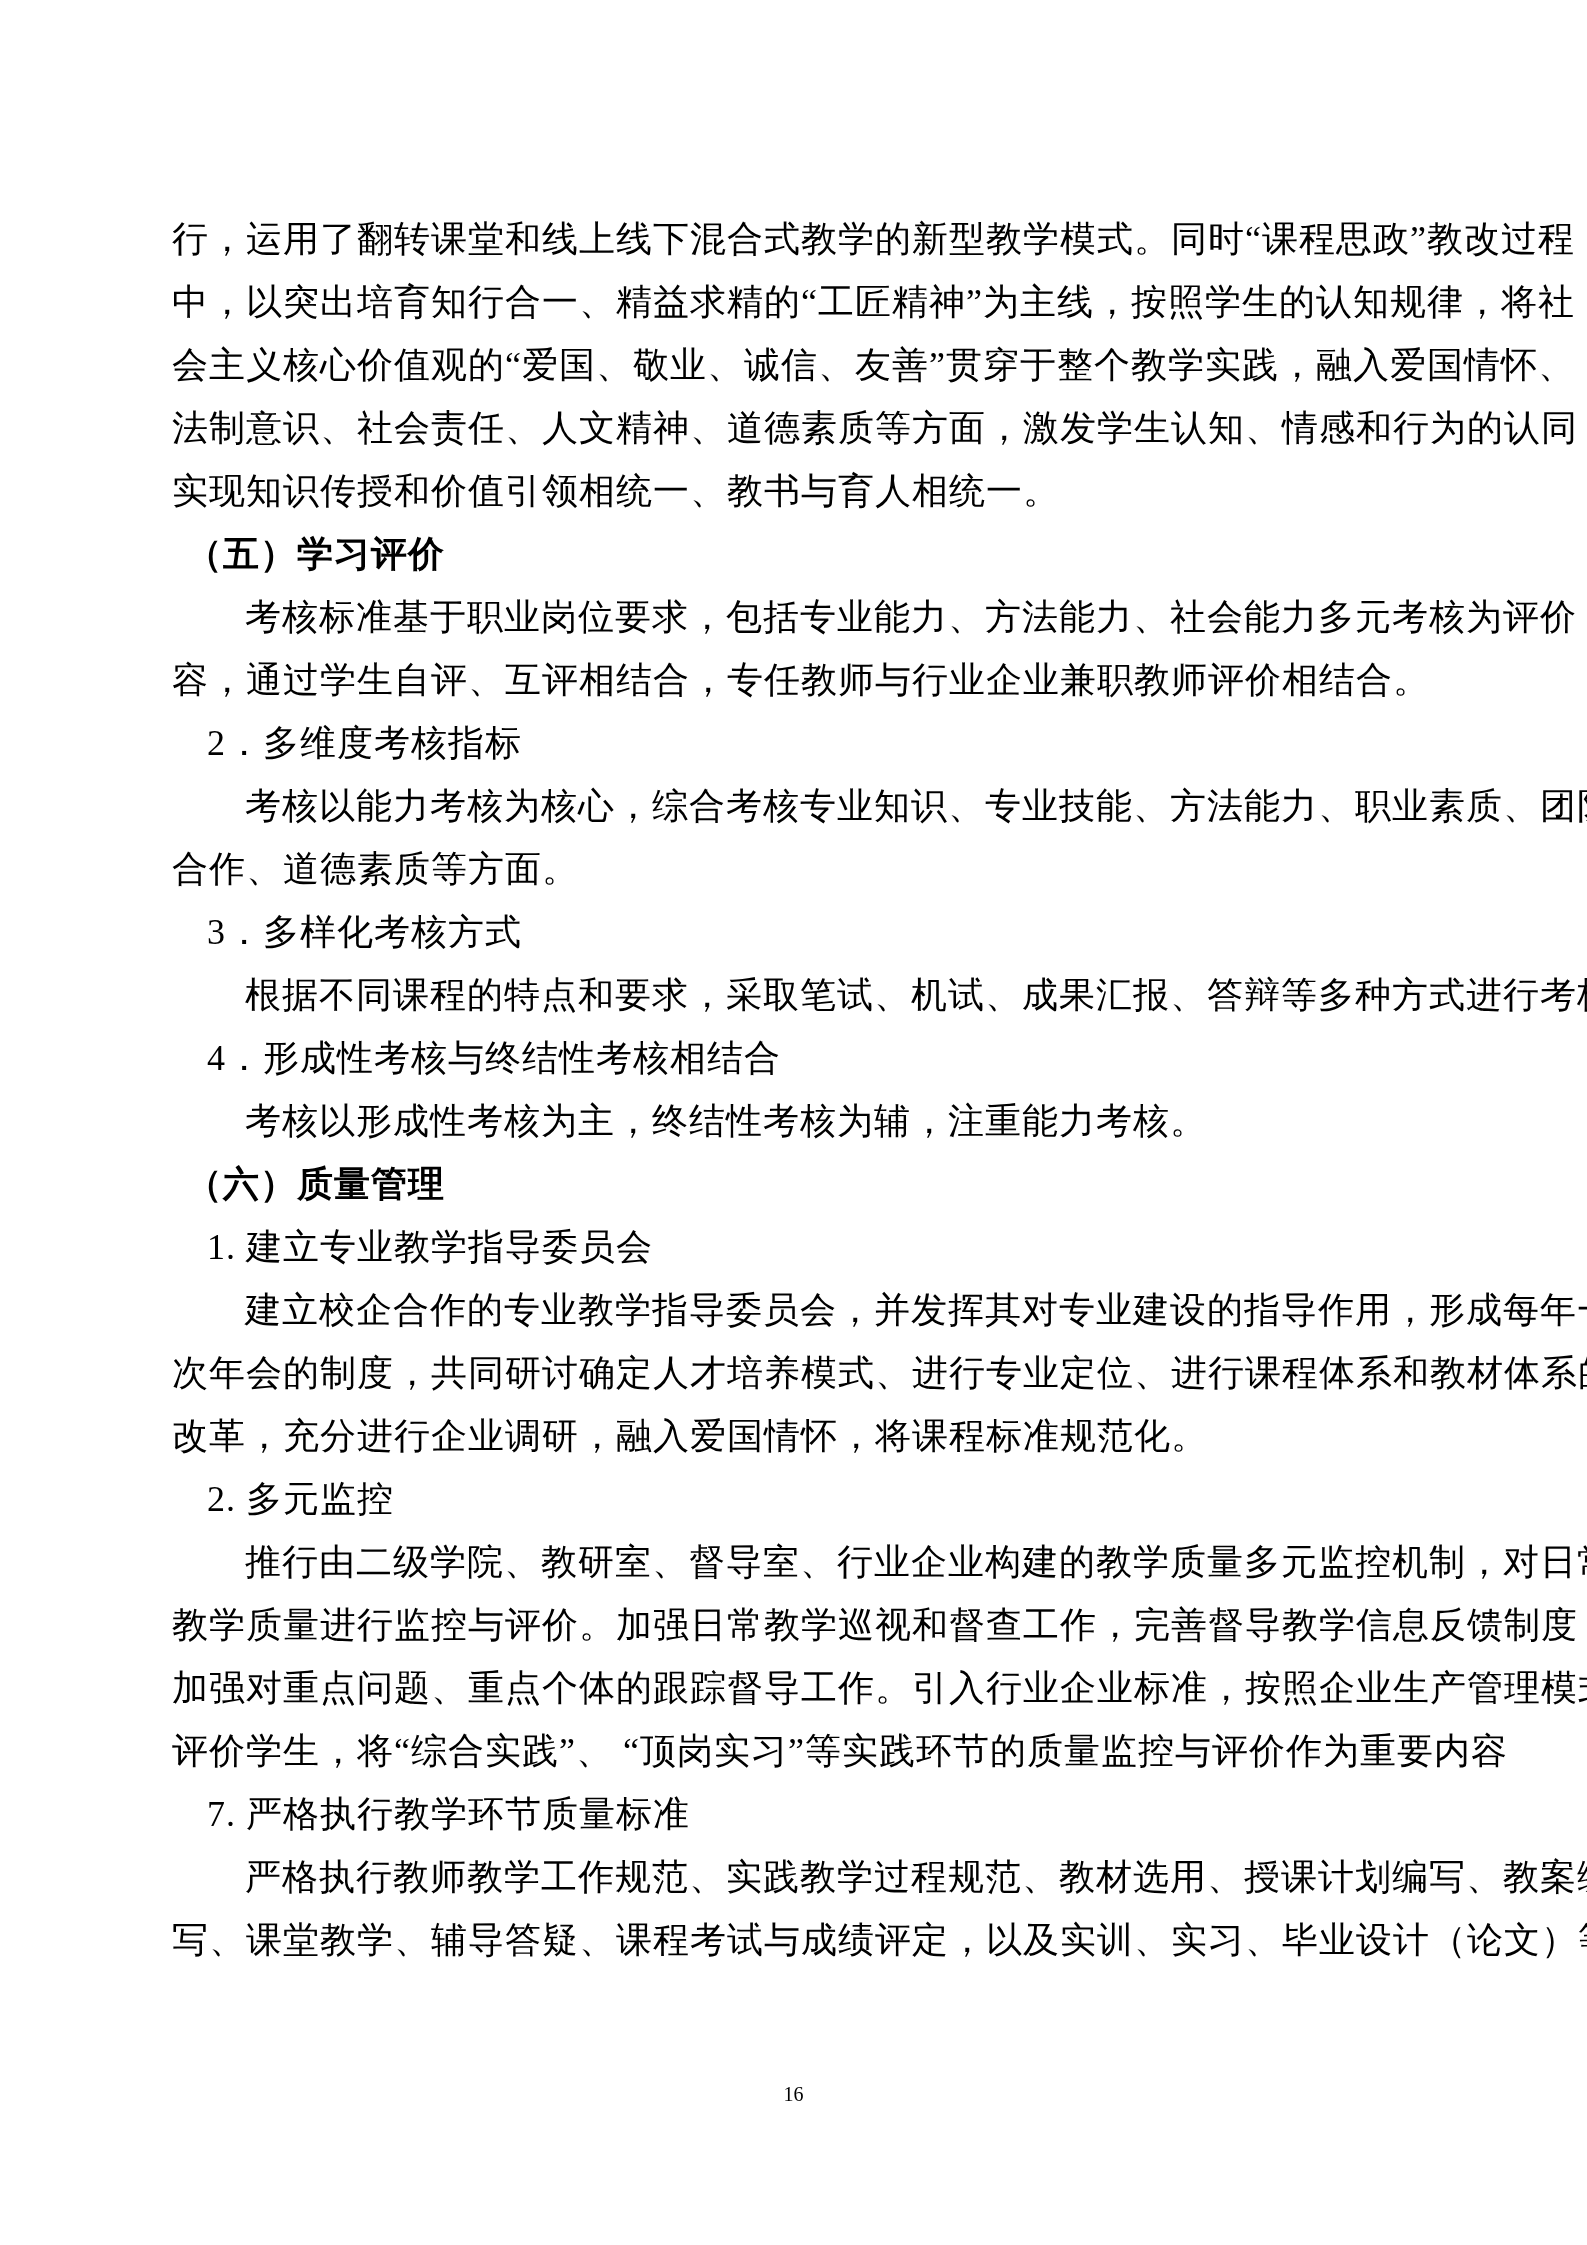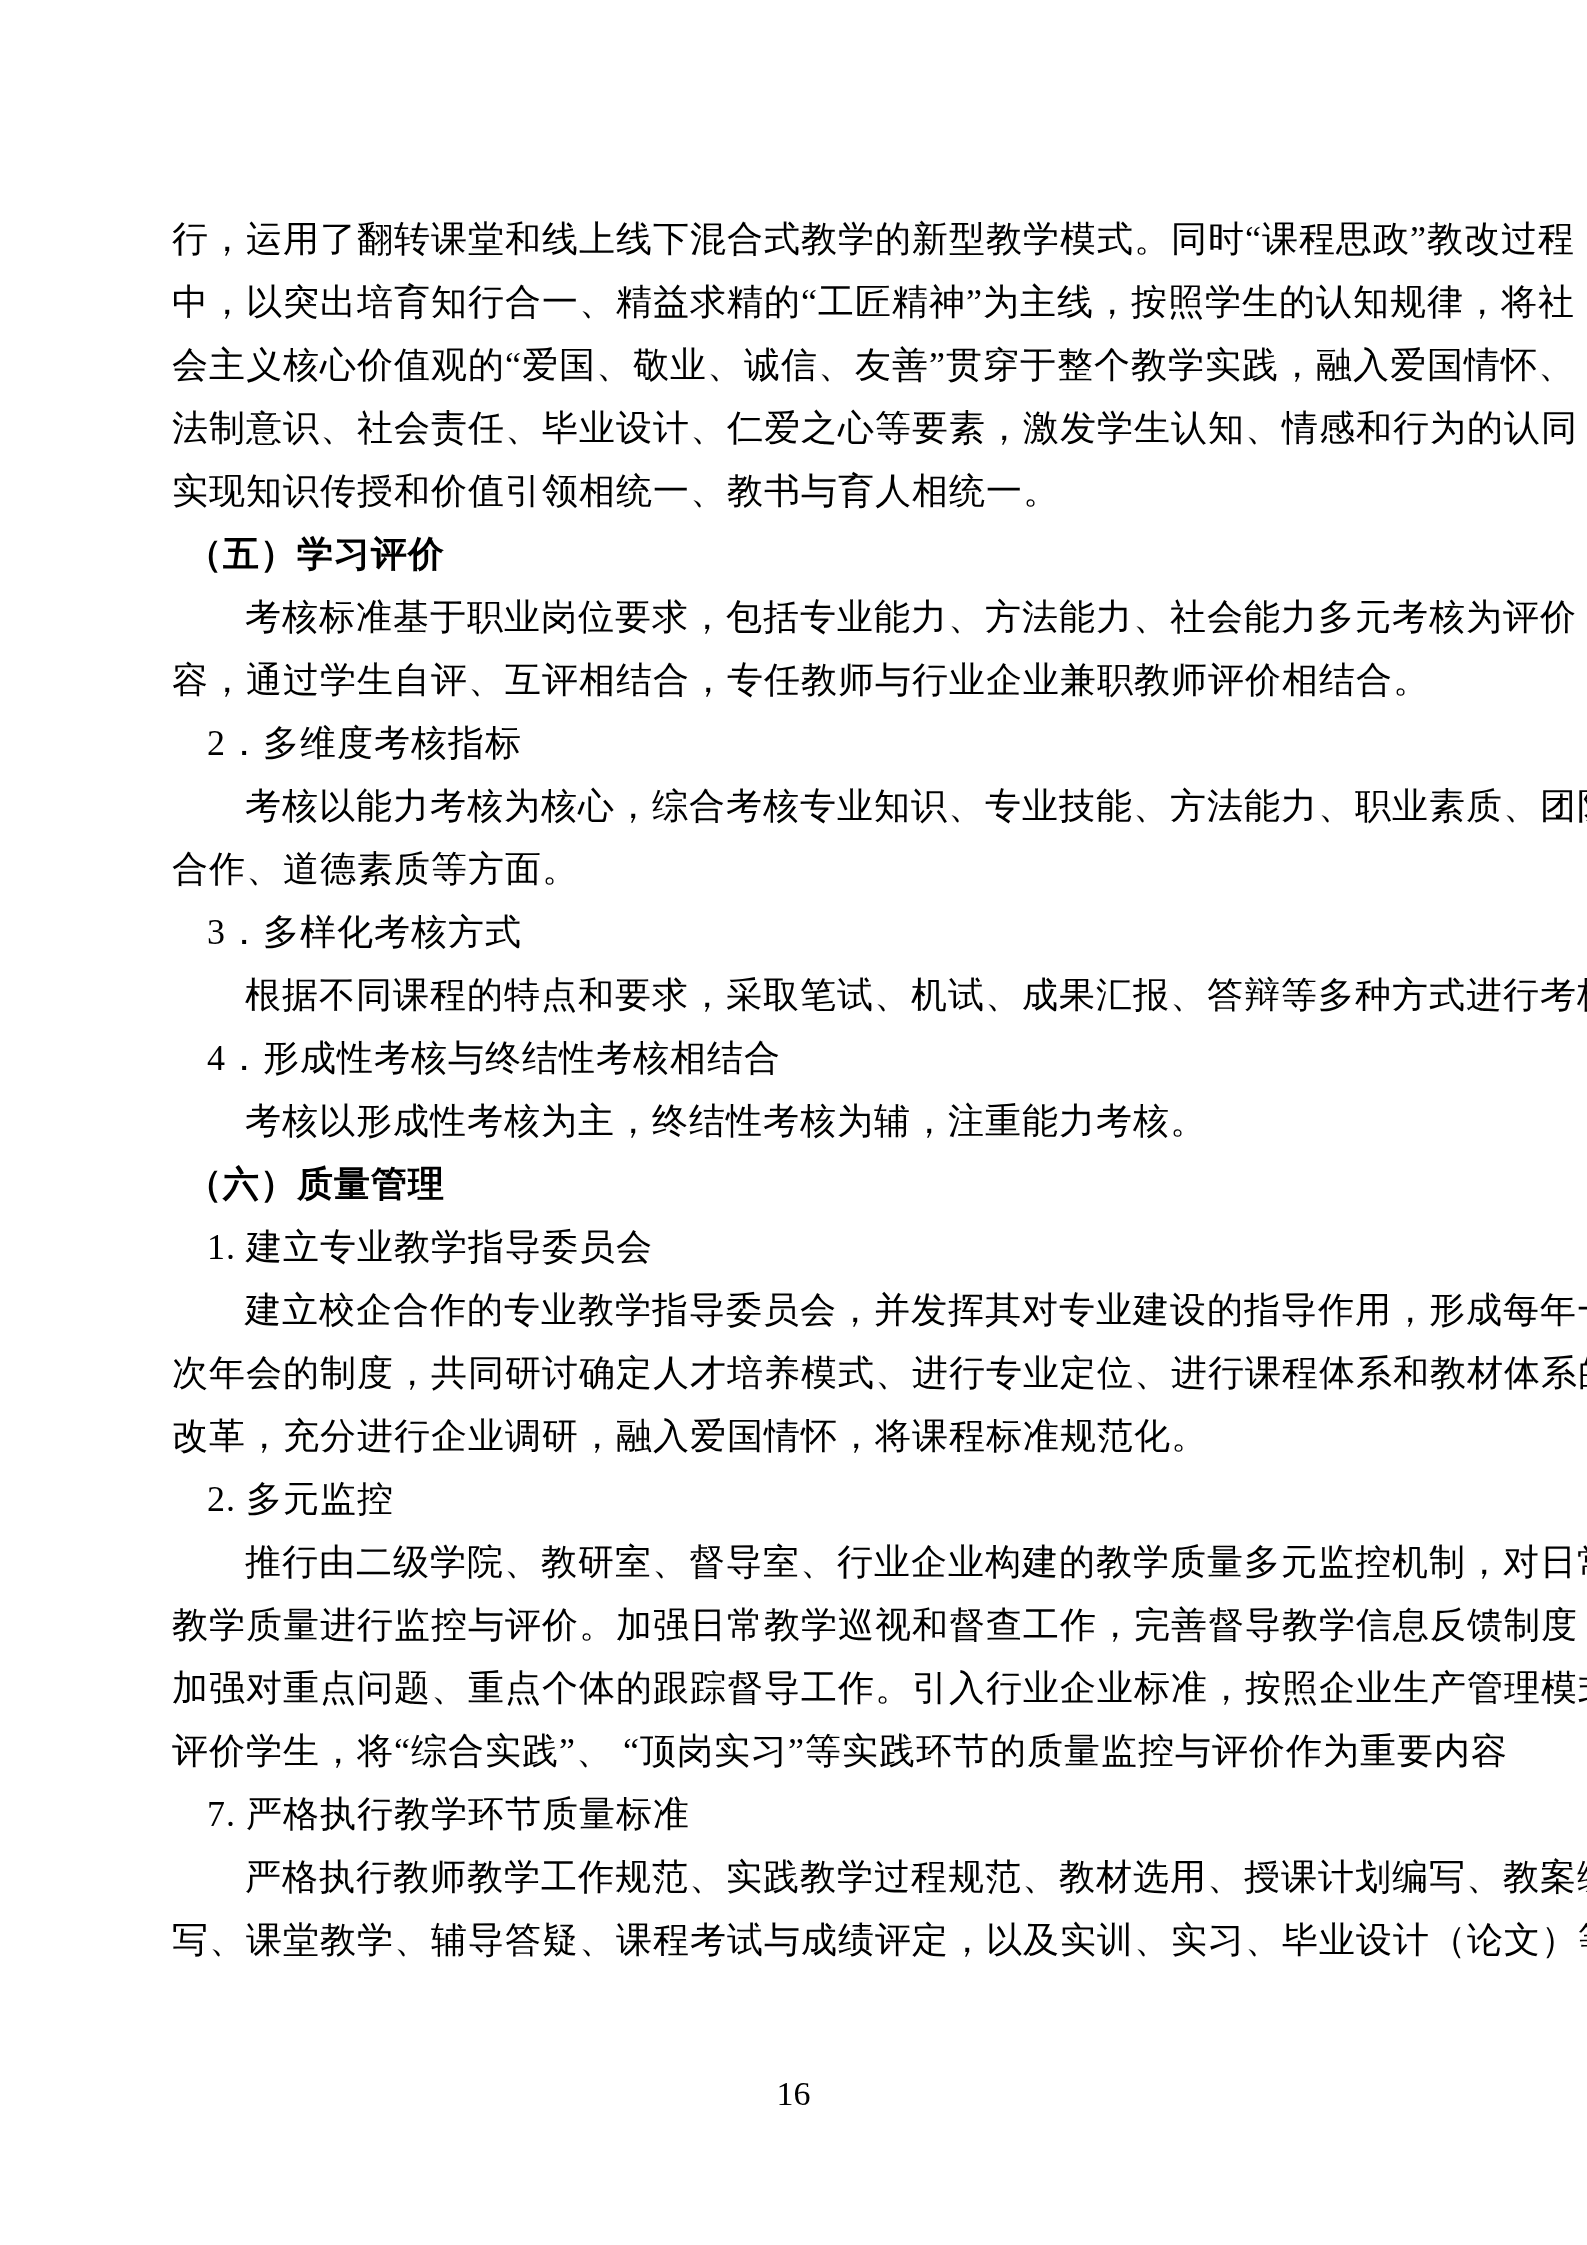--- a/index.html
+++ b/index.html
@@ -36,33 +36,33 @@
   .line.body    { padding-left: 172px; }
   .line.heading { padding-left: 186px; font-weight: bold; }
   .line.item    { padding-left: 207px; }
   .line.indent  { padding-left: 245px; }
   .page-number {
     position: absolute;
     top: 2072px;
     left: 0;
     width: 1587px;
     text-align: center;
-    font-size: 34px;
+    font-size: 20px;
     line-height: 44px;
   }
 </style>
 </head>
 <body>
 
 <div class="page">
   <div class="content">
       <div class="line body">行，运用了翻转课堂和线上线下混合式教学的新型教学模式。同时“课程思政”教改过程</div>
       <div class="line body">中，以突出培育知行合一、精益求精的“工匠精神”为主线，按照学生的认知规律，将社</div>
       <div class="line body">会主义核心价值观的“爱国、敬业、诚信、友善”贯穿于整个教学实践，融入爱国情怀、</div>
-      <div class="line body">法制意识、社会责任、毕业设计、仁爱之心等要素，激发学生认知、情感和行为的认同</div>
+      <div class="line body">法制意识、社会责任、人文精神、道德素质等方面，激发学生认知、情感和行为的认同</div>
       <div class="line body">实现知识传授和价值引领相统一、教书与育人相统一。</div>
       <div class="line heading">（五）学习评价</div>
       <div class="line indent">考核标准基于职业岗位要求，包括专业能力、方法能力、社会能力多元考核为评价</div>
       <div class="line body">容，通过学生自评、互评相结合，专任教师与行业企业兼职教师评价相结合。</div>
       <div class="line item">2．多维度考核指标</div>
       <div class="line indent">考核以能力考核为核心，综合考核专业知识、专业技能、方法能力、职业素质、团队</div>
       <div class="line body">合作、道德素质等方面。</div>
       <div class="line item">3．多样化考核方式</div>
       <div class="line indent">根据不同课程的特点和要求，采取笔试、机试、成果汇报、答辩等多种方式进行考核</div>
       <div class="line item">4．形成性考核与终结性考核相结合</div>

